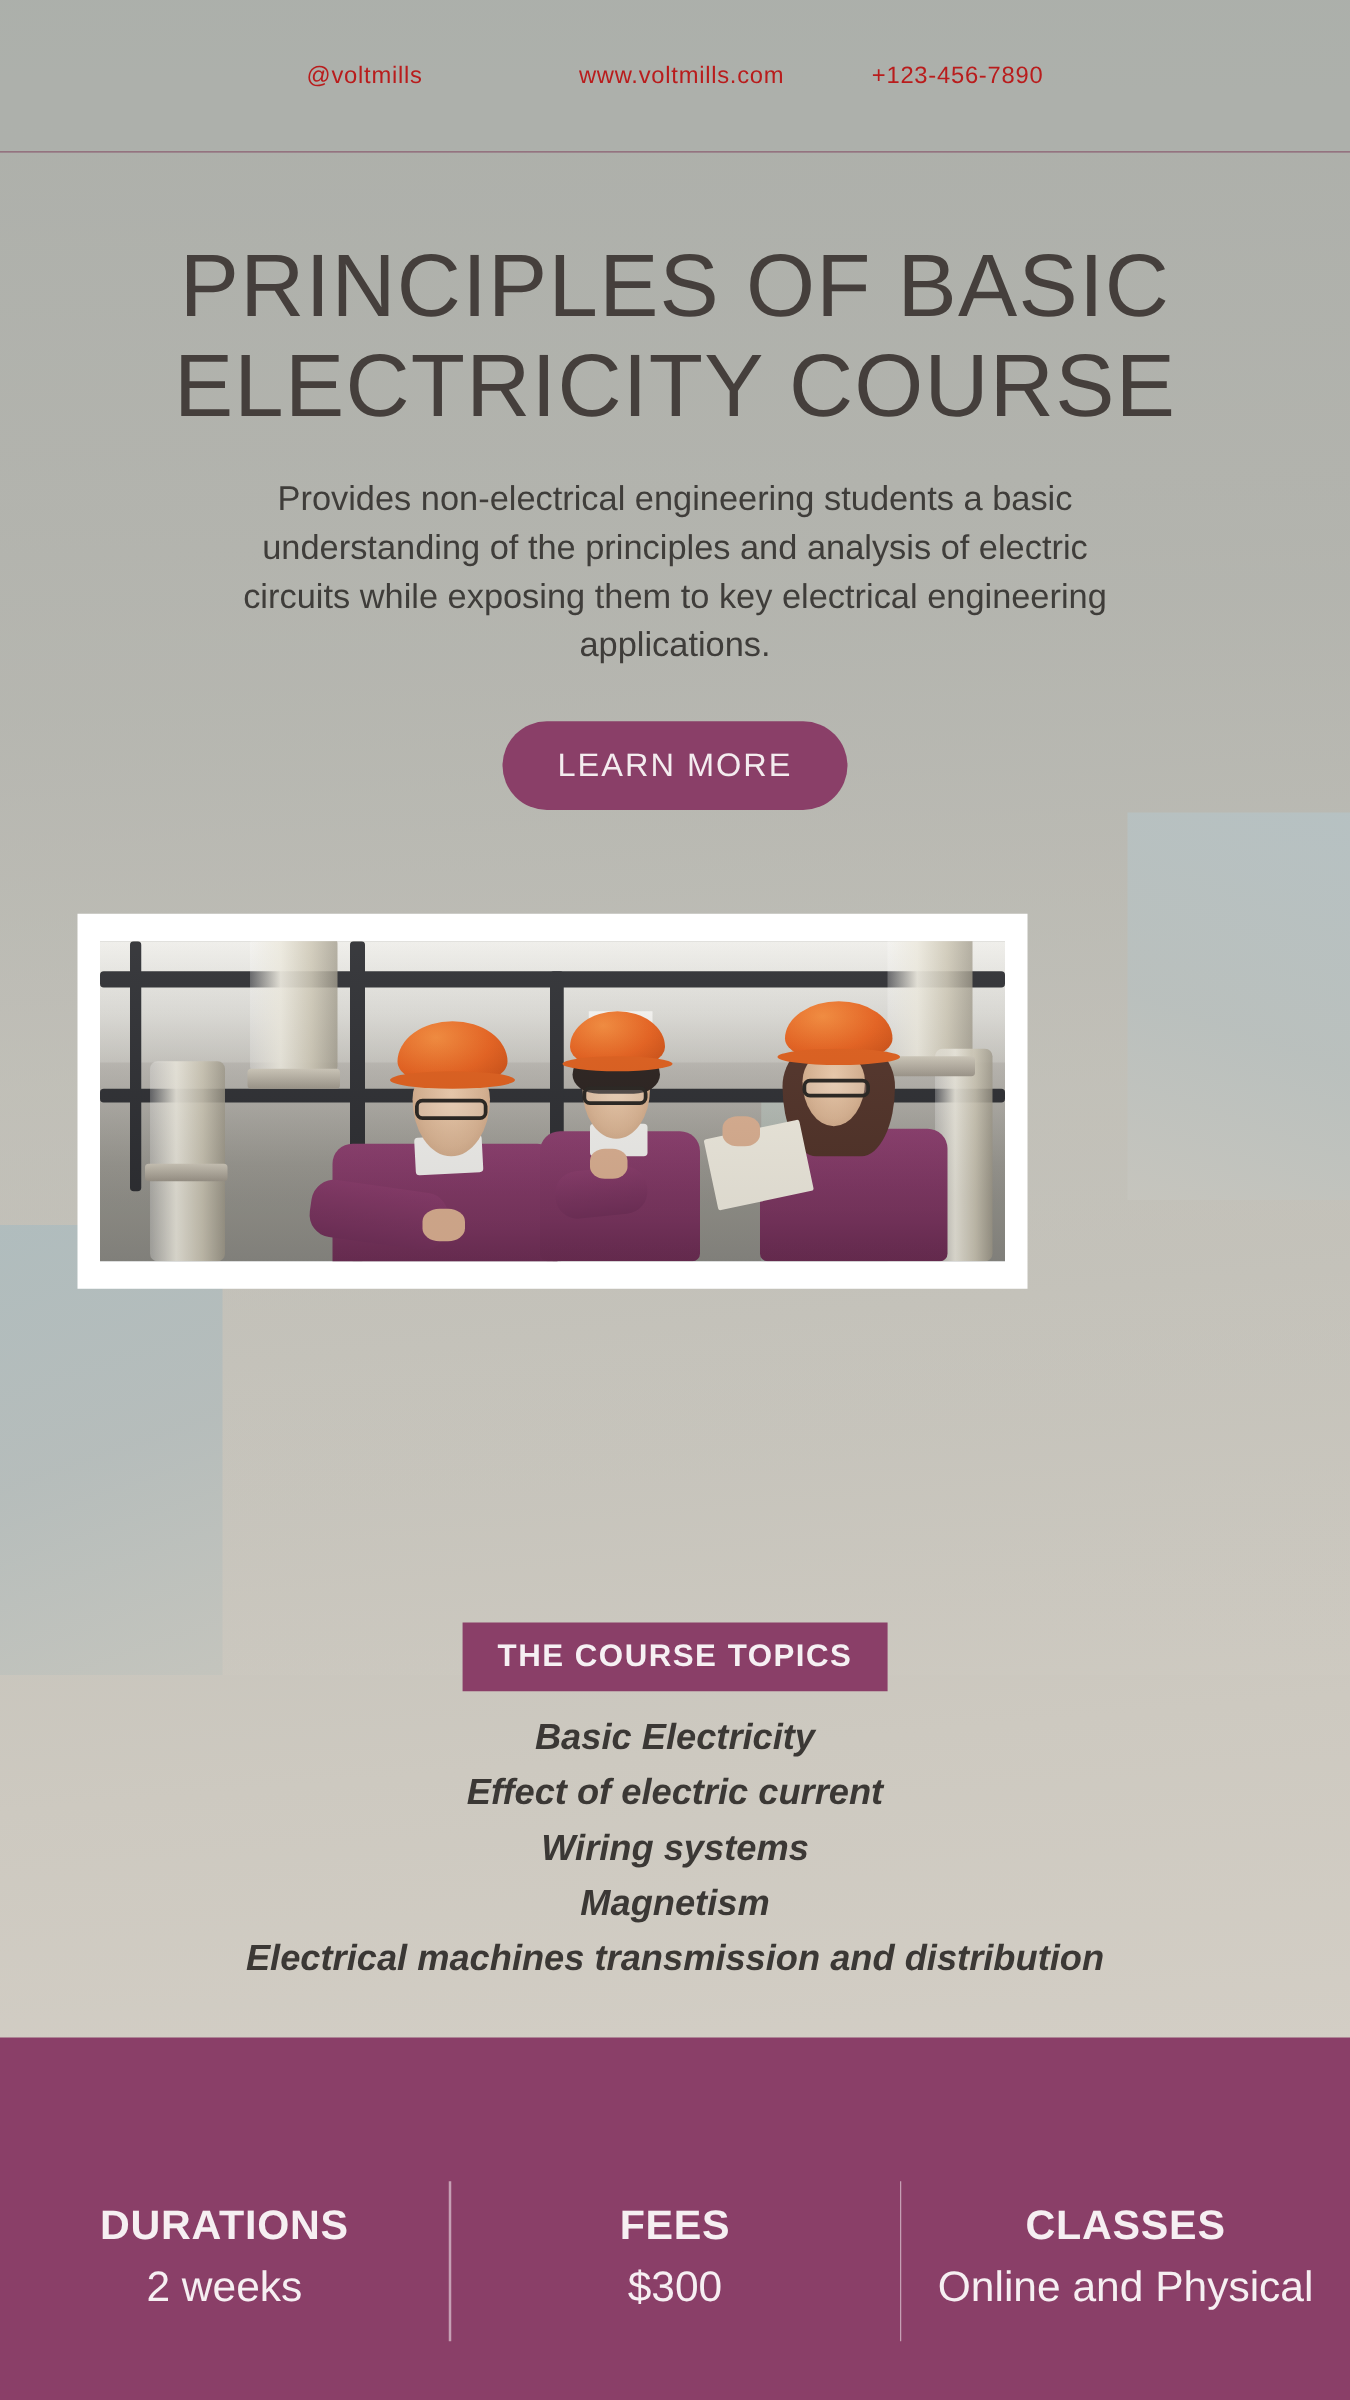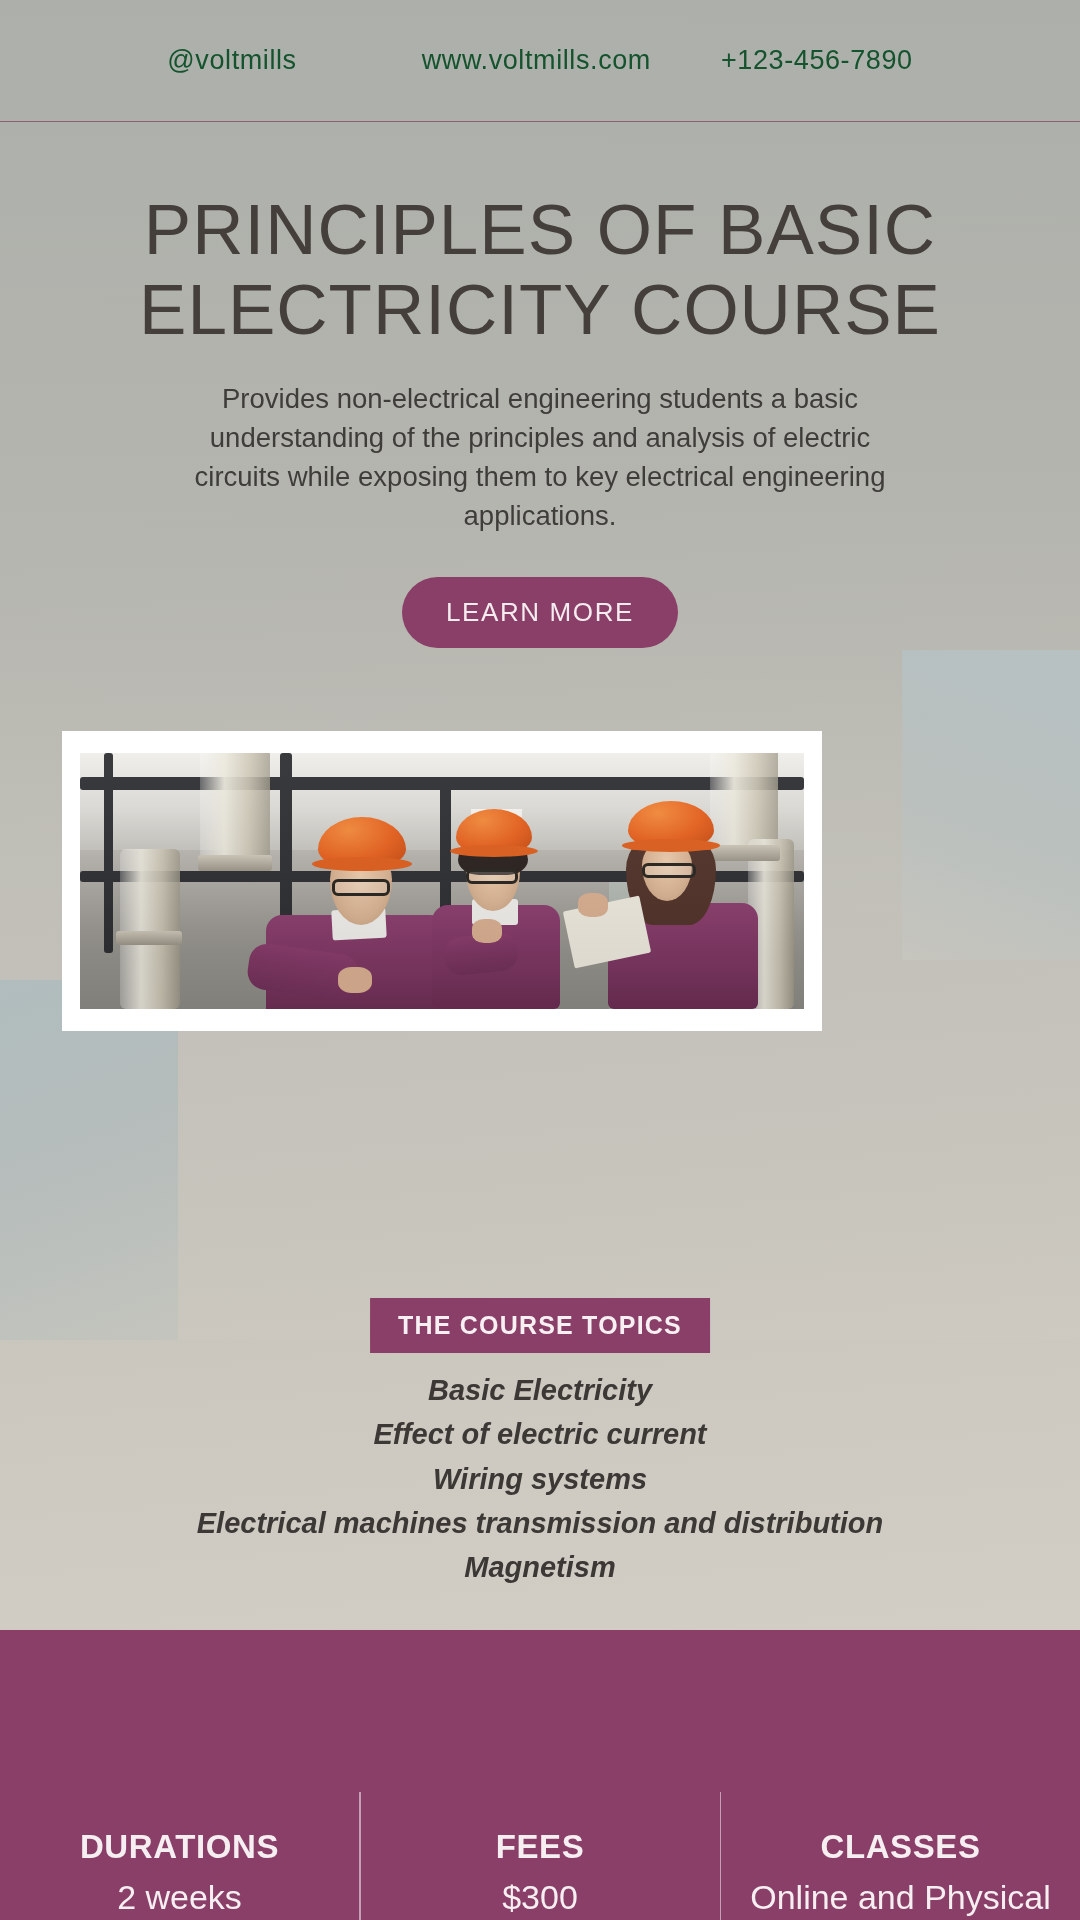--- a/index.html
+++ b/index.html
@@ -47,22 +47,22 @@
     height: 122px;
     background: rgba(173,176,172,0.55);
     border-bottom: 1.5px solid #8c5f72;
     display: flex;
     align-items: center;
     justify-content: center;
     gap: 70px;
     z-index: 5;
   }
   .topbar span {
-    font-size: 27px;
-    color: #14532d;
+    font-size: 19px;
+    color: #b91c1c;
     letter-spacing: 0.6px;
     white-space: nowrap;
   }
   .topbar .handle { margin-right: 55px; }
   .topbar .phone { }
 
   
   .hero {
     position: absolute;
     left: 0; right: 0; top: 190px;
@@ -241,21 +241,21 @@
     font-style: italic;
   }
 
   
   .footer {
     position: absolute;
     left: 0; right: 0; bottom: 0;
     height: 290px;
     background: #8a3f68;
     display: flex;
-    align-items: flex-end;
+    align-items: center;
     z-index: 6;
     padding-top: 64px;
   }
   .fcol {
     flex: 1;
     text-align: center;
     color: #f6eff2;
     padding: 0 14px;
     position: relative;
   }
@@ -358,22 +358,22 @@
   </div>
 
   <div class="ph-shade"></div>
 </div>
 
 <div class="topics-badge">THE COURSE TOPICS</div>
 <ul class="topics-list">
   <li>Basic Electricity</li>
   <li>Effect of electric current</li>
   <li>Wiring systems</li>
+  <li>Magnetism</li>
   <li>Electrical machines transmission and distribution</li>
-  <li>Magnetism</li>
 </ul>
 
 <div class="footer">
   <div class="fcol">
     <h3>DURATIONS</h3>
     <p>2 weeks</p>
   </div>
   <div class="divider"></div>
   <div class="fcol">
     <h3>FEES</h3>

